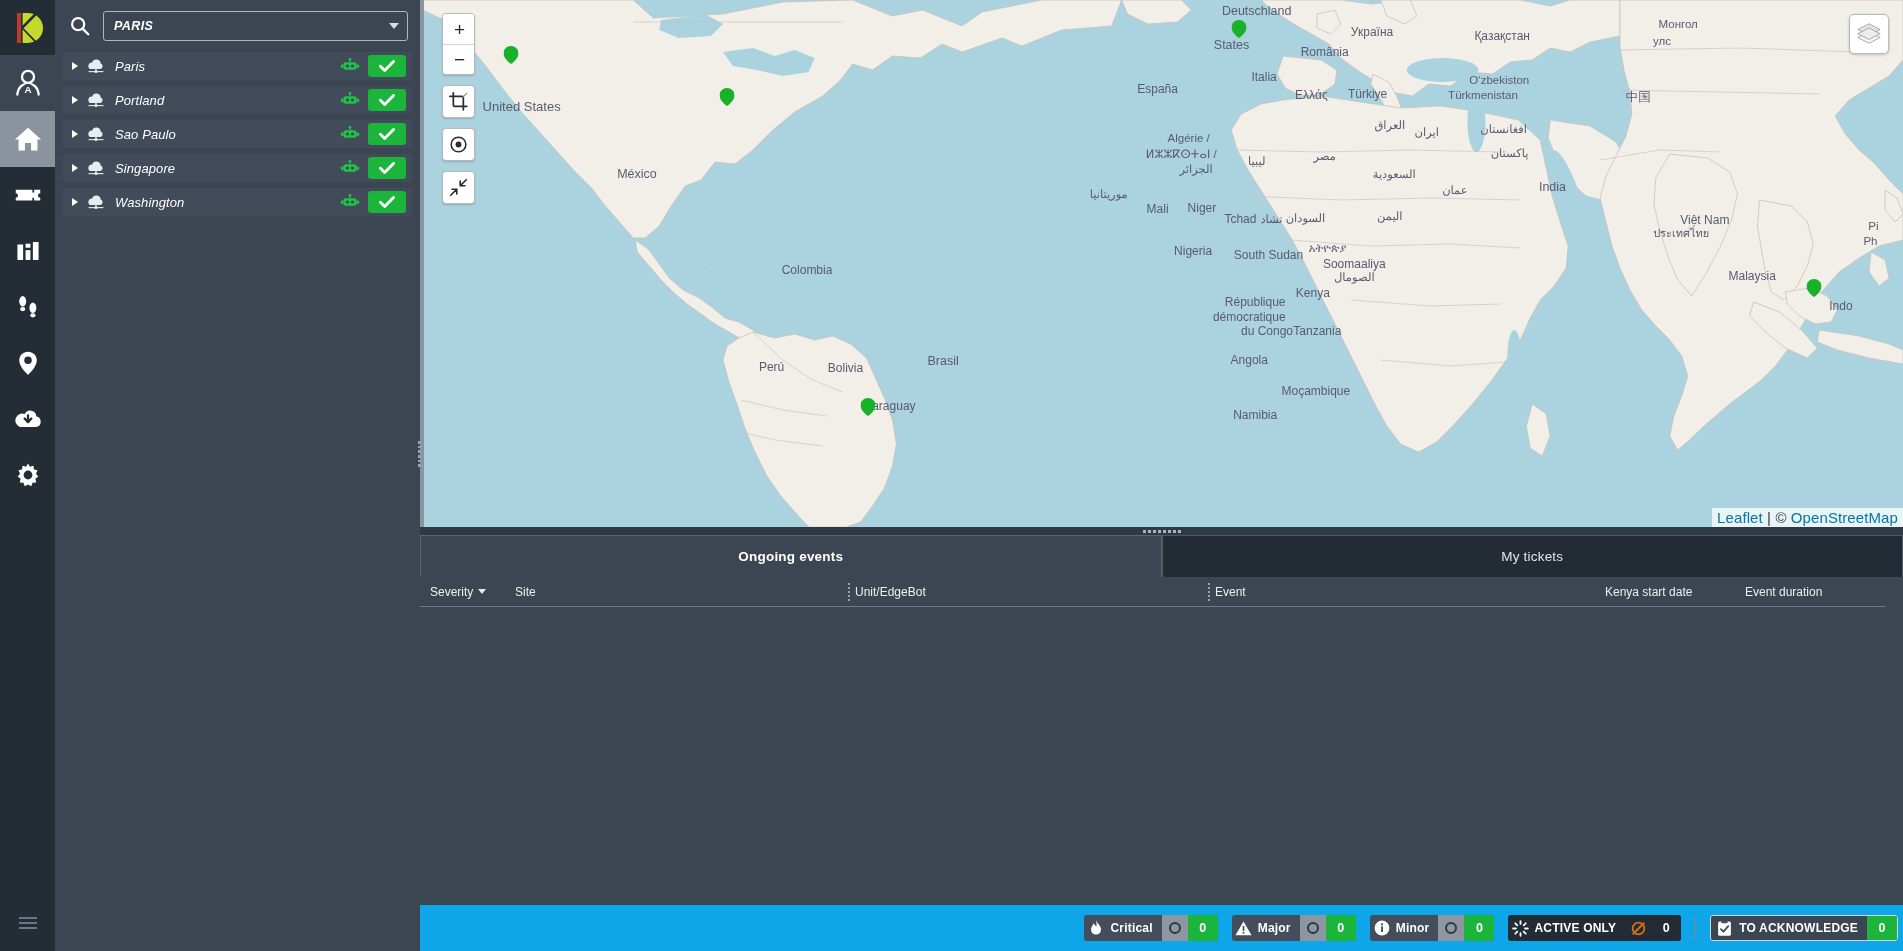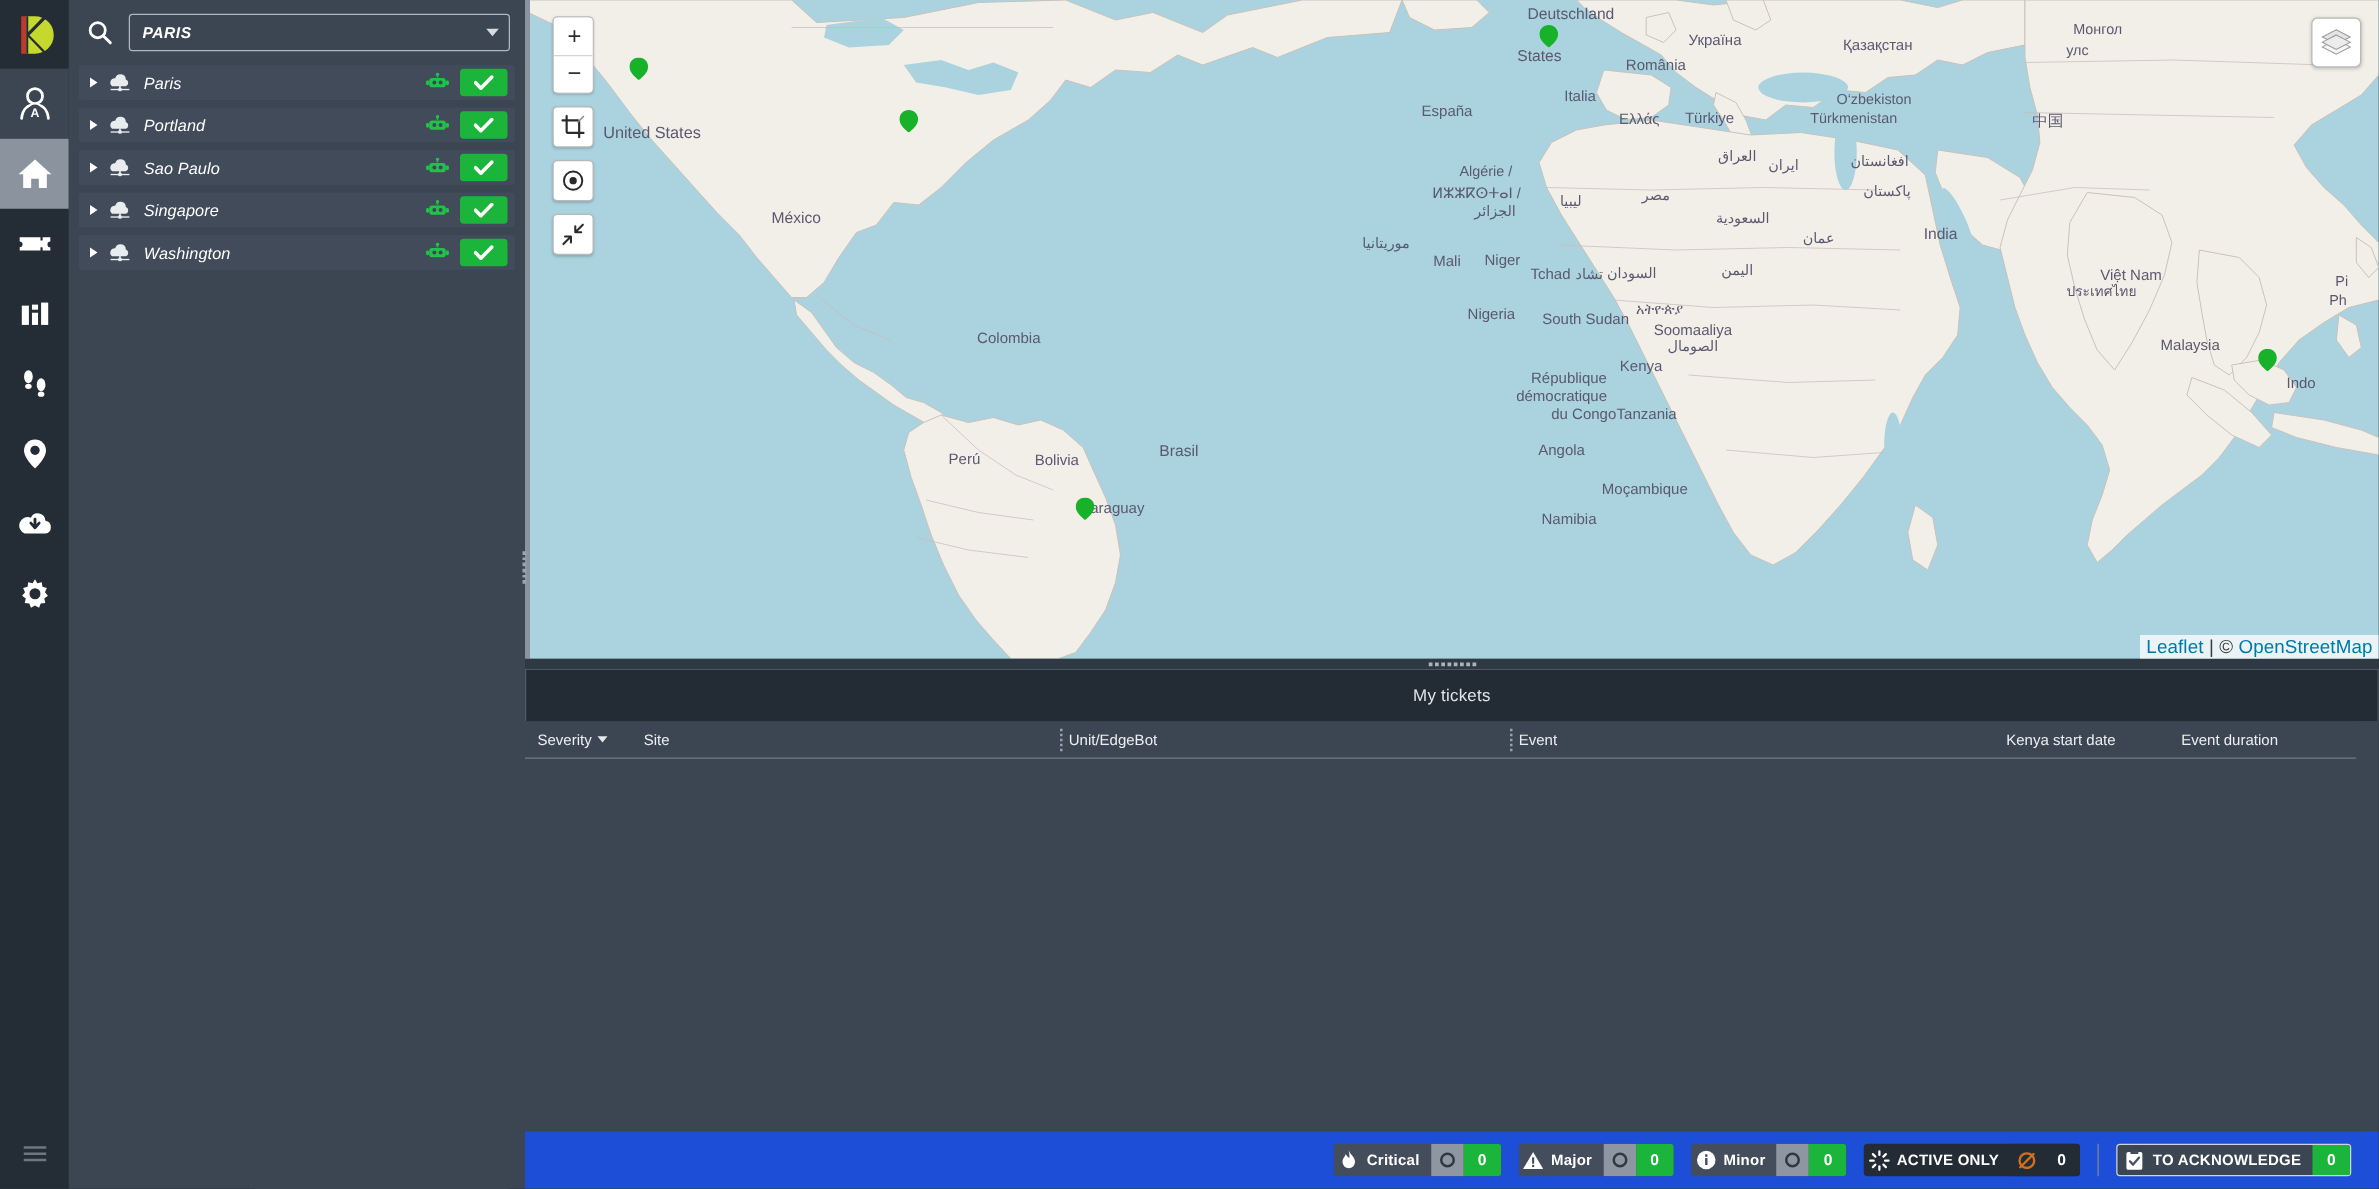--- a/index.html
+++ b/index.html
@@ -233,23 +233,23 @@
     border-left: 4.5px solid transparent;
     border-right: 4.5px solid transparent;
     border-top: 5px solid #e6e9ed;
     margin-left: 5px;
   }
   .tbody { flex: 1 1 auto; background: #3c4552; }
 
   
   .statusbar {
     height: 46px; flex: 0 0 46px;
-    background: #1d4ed8;
+    background: #0ea5e9;
     display: flex; align-items: center; justify-content: flex-end;
-    padding-right: 22px; gap: 14px;
+    padding-right: 5px; gap: 14px;
   }
   .chip {
     display: flex; align-items: center;
     height: 26px;
     background: #434d5b;
     border-radius: 3px;
     overflow: hidden;
     cursor: pointer;
   }
   .chip .ic { display: flex; align-items: center; justify-content: center; width: 24px; height: 26px; }
@@ -741,20 +741,21 @@
           <i></i>
           <i></i>
           <i></i>
           <i></i>
           <i></i>
           <i></i>
         </span>
     </div>
 
     <div class="tabs">
+      <div class="tab active">Ongoing events</div>
       <div class="tab inactive">My tickets</div>
     </div>
 
     <div class="table-area">
       <div class="thead">
         <div class="th" style="width:85px;">
           <span>Severity</span>
           <span class="sort-arrow"></span>
         </div>
         <div class="th" style="width:340px;">

